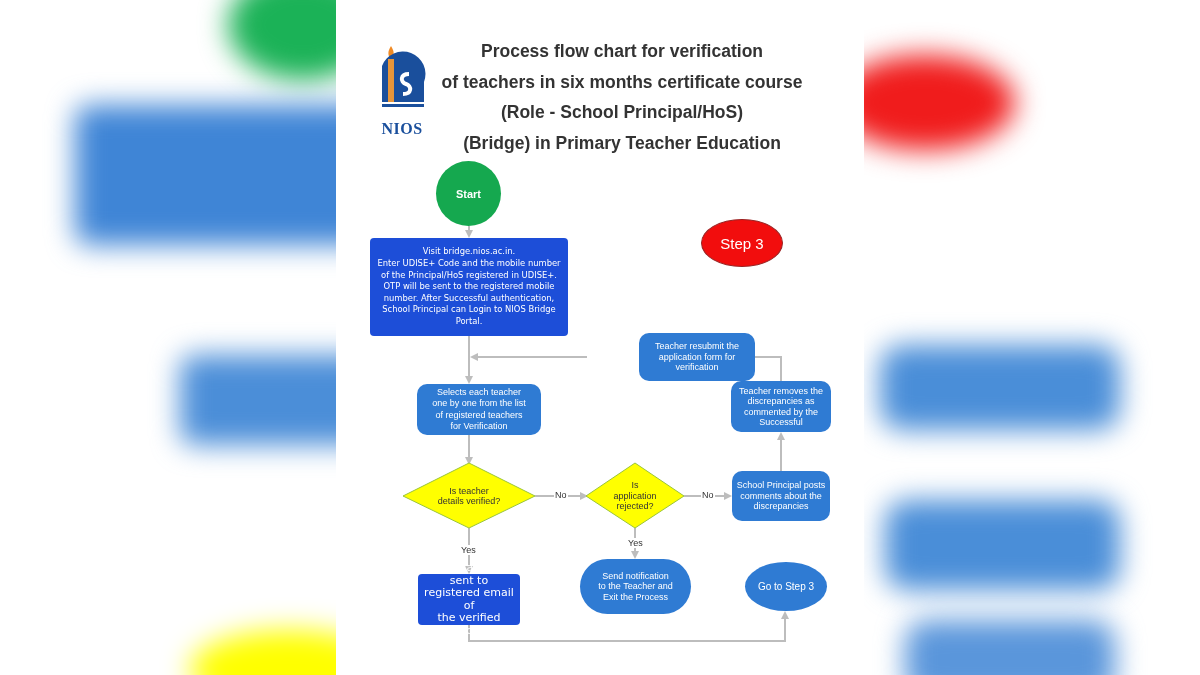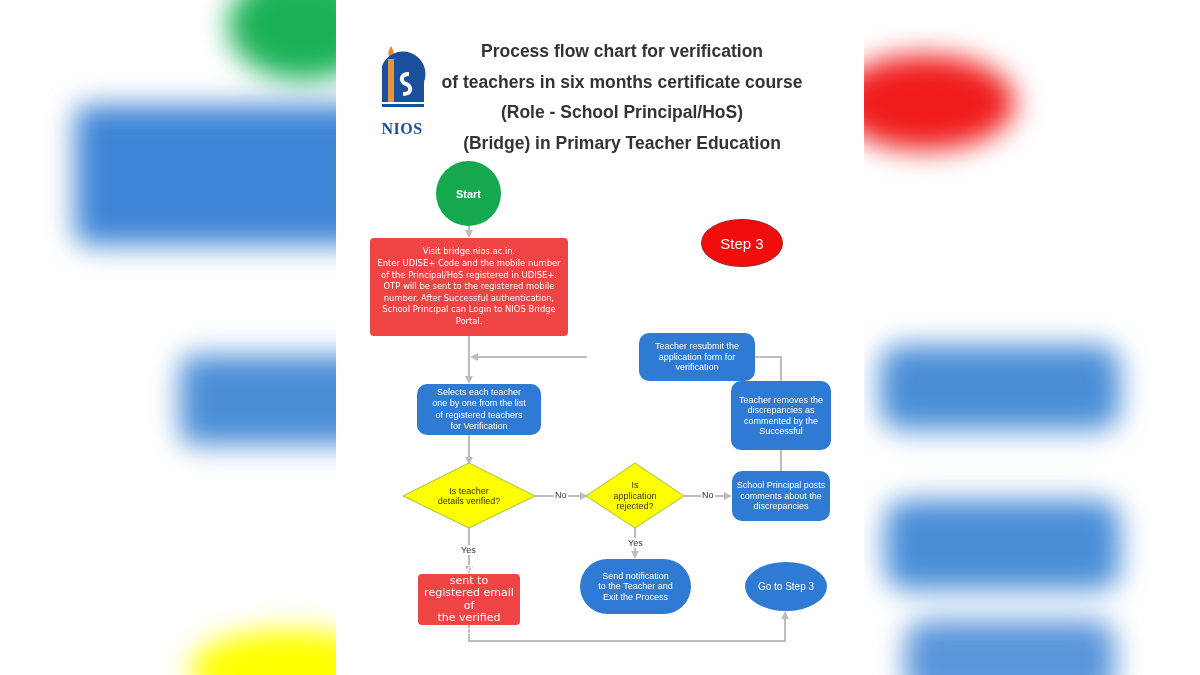--- a/index.html
+++ b/index.html
@@ -32,33 +32,33 @@
   }
   .title {
     position:absolute; left:430px; top:36px; width:384px; text-align:center;
     font-weight:bold; font-size:17.5px; color:#333; line-height:30.5px;
   }
   .title div { white-space:nowrap; }
 
   svg.connectors { position:absolute; left:0; top:0; width:1200px; height:675px; pointer-events:none; }
 
   .node { position:absolute; color:#fff; text-align:center; display:flex; align-items:center; justify-content:center; box-sizing:border-box; }
-  .rect { background:#ef4444; border-radius:4px; }
+  .rect { background:#1d4ed8; border-radius:4px; }
   .rrect { background:#2f7bd3; border-radius:10px; }
   .pill { background:#2f7bd3; border-radius:30px; }
   .ellipse { background:#2f7bd3; border-radius:50%; }
   .node span { display:block; }
 
   .start { left:436px; top:161px; width:65px; height:65px; border-radius:50%; background:#15a84f; font-weight:bold; font-size:11px; }
   .step2 { left:701px; top:219px; width:82px; height:48px; border-radius:50%; background:#f20d0d; border:1px solid #9b2424; font-size:15px; }
 
   .n-visit { left:370px; top:238px; width:198px; height:98px; font-family:"DejaVu Sans", sans-serif; font-size:8.4px; line-height:11.6px; padding:2px 6px; }
   .n-select { left:417px; top:384px; width:124px; height:51px; font-size:9px; line-height:11.5px; }
   .n-resubmit { left:607px; top:333px; width:116px; height:48px; font-size:9px; line-height:10.5px;margin-left:32px; }
-  .n-removes { left:731px; top:381px; width:100px; height:69px; font-size:9px; line-height:10.5px; }
+  .n-removes { left:731px; top:381px; width:100px; height:51px; font-size:9px; line-height:10.5px; }
   .n-posts { left:732px; top:471px; width:98px; height:50px; font-size:9px; line-height:10.5px; }
   .n-notif { left:418px; top:574px; width:102px; height:51px; font-family:"DejaVu Sans", sans-serif; font-size:11px; line-height:12.5px; }
   .n-exit { left:580px; top:559px; width:111px; height:55px; font-size:9px; line-height:10.5px; }
   .n-step3 { left:745px; top:562px; width:82px; height:49px; font-size:10px; }
 
   .diamond-label { position:absolute; font-size:9px; color:#333; text-align:center; line-height:10.5px; display:flex; align-items:center; justify-content:center; }
   .edge-label { position:absolute; font-size:9px; color:#333; background:#fff; padding:0 1px; }
 </style>
 </head>
 <body>

